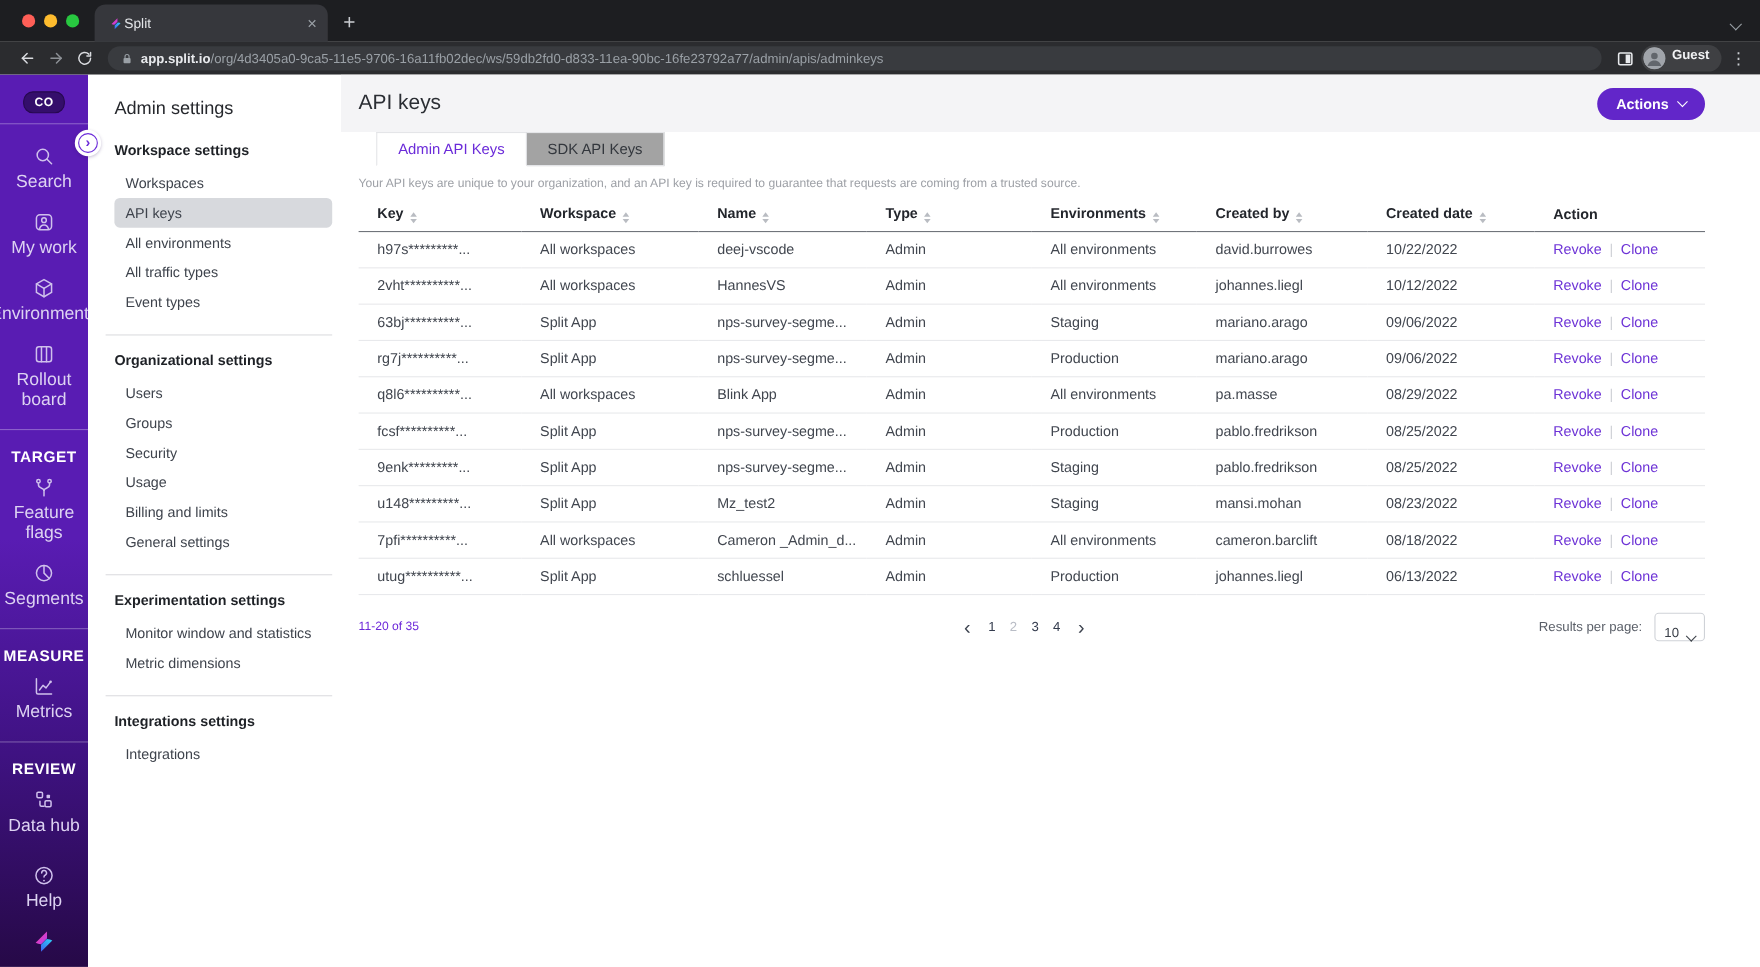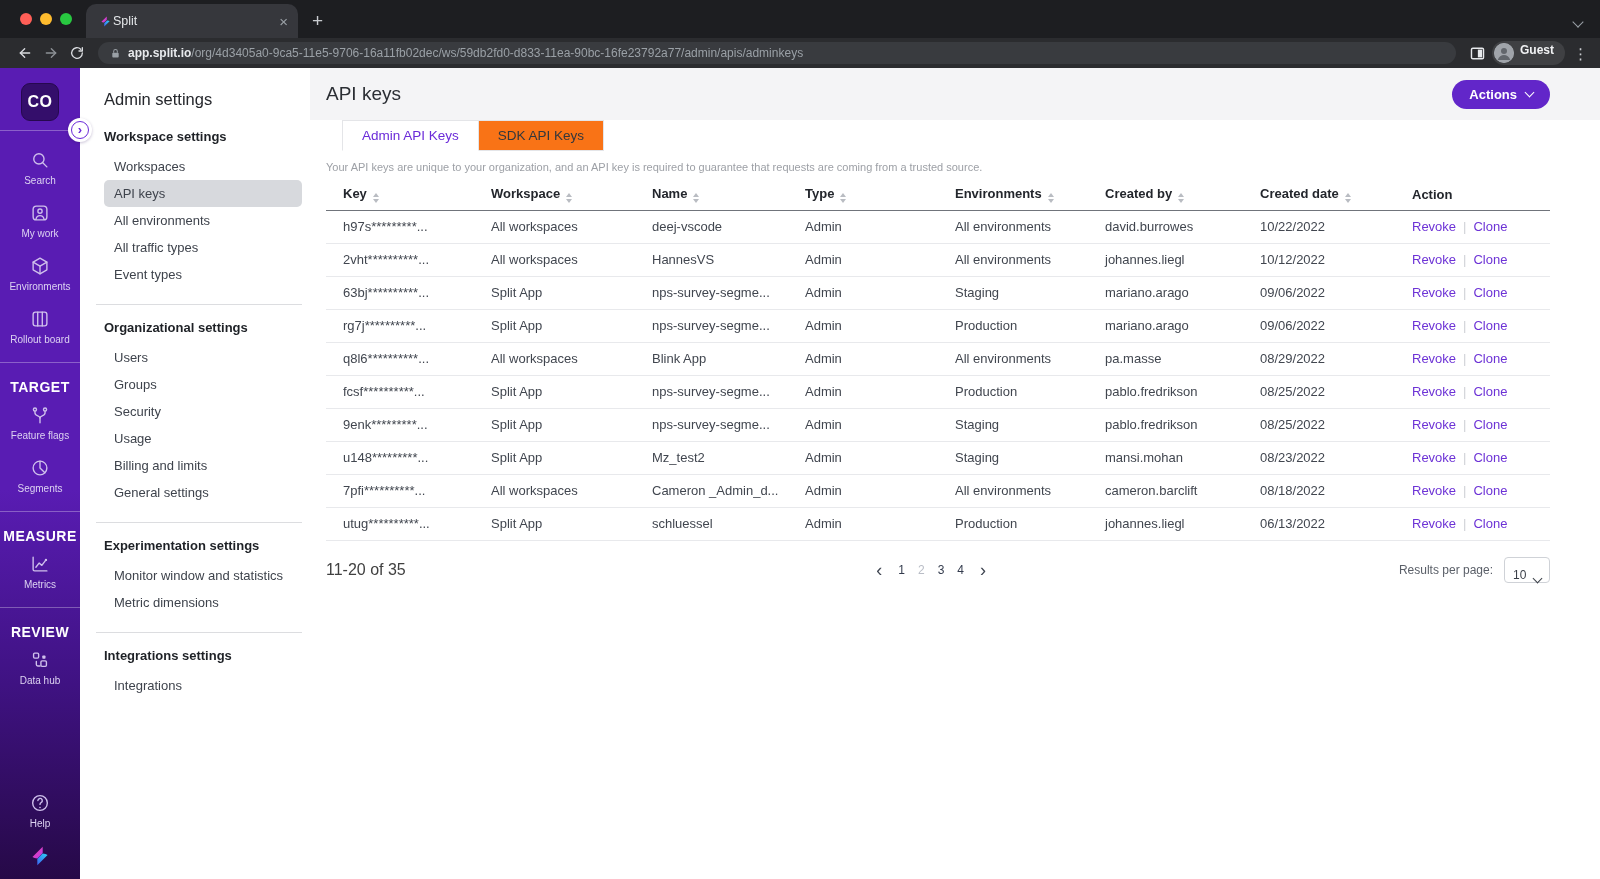--- a/index.html
+++ b/index.html
@@ -32,28 +32,28 @@
   .avatar{width:20px;height:20px;border-radius:50%;overflow:hidden;background:#a0a4aa}
   .avatar svg{width:20px;height:20px;display:block}
   .guest-label{color:#f1f2f4;font-size:12px;font-weight:700}
   .dots{color:#c8cbcf;font-size:15px;letter-spacing:0;margin-left:8px;cursor:pointer;line-height:1}
 
   
   .app{display:flex;height:811px;position:relative;background:#fff}
 
   
   .sidebar{width:80px;flex:0 0 80px;background:linear-gradient(180deg,var(--sb-top) 0%,#591cb3 52%,#3f1282 76%,var(--sb-bottom) 100%);display:flex;flex-direction:column;color:#ddd3f2}
-  .sb-logo{width:38px;height:38px;margin:15px auto 9px;background:#340e6b;border:1px solid #26084f;border-radius:9px;display:flex;align-items:center;justify-content:center;color:#fff;font-size:16px;font-weight:700;letter-spacing:.4px;cursor:pointer}
+  .sb-logo{width:38px;height:20px;margin:15px auto 9px;background:#340e6b;border:1px solid #26084f;border-radius:9px;display:flex;align-items:center;justify-content:center;color:#fff;font-size:11px;font-weight:700;letter-spacing:.4px;cursor:pointer}
   .sb-divider{height:1px;background:rgba(255,255,255,.3)}
   .sb-divider.grp{margin:9px 0}
   #sb-groups{display:flex;flex-direction:column;padding-top:10px}
   .sb-item{display:flex;flex-direction:column;align-items:center;gap:4px;padding:8px 0;cursor:pointer}
   .sb-icon{color:#cfc0ec}
   .oi{width:22px;height:22px;fill:none;stroke:currentColor;stroke-width:1.5;stroke-linecap:round;stroke-linejoin:round;display:block}
-  .sb-label{font-size:10px;color:#ddd3f2;text-align:center}
+  .sb-label{font-size:16px;color:#ddd3f2;text-align:center}
   .sb-header{color:#fff;font-weight:700;font-size:14px;letter-spacing:.5px;text-align:center;margin:7px 0 1px}
   .sb-bottom{margin-top:auto;display:flex;flex-direction:column;align-items:center;padding-bottom:10px}
   .sb-bottom .sb-item{padding:6px 0}
   .split-logo{margin-top:8px}
   .split-logo svg{width:26px;height:26px;display:block}
 
   
   .expand-btn{position:absolute;left:68px;top:50px;width:24px;height:24px;border-radius:50%;background:#fff;border:none;z-index:6;cursor:pointer;display:flex;align-items:center;justify-content:center;box-shadow:0 1px 3px rgba(40,10,90,.25)}
   .exp-ring{width:18px;height:18px;border-radius:50%;border:1.6px solid var(--accent);display:flex;align-items:center;justify-content:center}
   .exp-ic{color:var(--accent);font-size:13px;font-weight:700;line-height:1;margin-top:-1.5px}
@@ -68,35 +68,35 @@
 
   
   .main{flex:1;background:#fff;display:flex;flex-direction:column;min-width:0}
   .page-header{height:52px;background:#f4f4f6;display:flex;align-items:center;padding:0 50px 0 16px;flex:0 0 52px}
   .page-title{font-size:19px;color:#2b2e34;font-weight:400}
   .actions-btn{margin-left:auto;background:var(--btn);color:#fff;height:29px;border:none;border-radius:15px;padding:0 17px;display:flex;align-items:center;gap:9px;font-size:13px;font-weight:700;font-family:inherit;cursor:pointer}
   .chev{width:7px;height:7px;border-right:1.8px solid #fff;border-bottom:1.8px solid #fff;transform:rotate(45deg);margin-top:-4px}
   .chev-dark{border-color:#3c4148;border-width:1.5px}
   .content{padding:0 50px 0 16px}
   .tabs{display:flex;margin-left:16px}
-  .tab-item{height:31px;display:flex;align-items:center;padding:0 19px;font-size:13.5px;border:1px solid #e4e5e8;background:#f97316;color:#33373d;cursor:pointer}
+  .tab-item{height:31px;display:flex;align-items:center;padding:0 19px;font-size:13.5px;border:1px solid #e4e5e8;background:#a3a3a3;color:#33373d;cursor:pointer}
   .tab-item + .tab-item{border-left:none}
   .tab-item.active{background:#fff;color:var(--accent);border-bottom-color:#fff}
   .desc{font-size:11px;color:#9da0a6;margin-top:10px}
   table{border-collapse:collapse;table-layout:fixed;width:1224px;margin-top:6px}
   th{text-align:left;font-size:13px;font-weight:700;color:#23262c;height:31px;border-bottom:1px solid #70747b;padding:0 8px 0 17px;white-space:nowrap;cursor:pointer}
   td{font-size:13px;color:#41464f;height:33px;border-bottom:1px solid #e8e9ec;padding:0 8px 0 17px;white-space:nowrap;overflow:hidden}
   .sort{display:inline-flex;flex-direction:column;gap:2px;margin-left:6px;vertical-align:1px}
   .sort i{width:0;height:0;border-left:3.5px solid transparent;border-right:3.5px solid transparent;display:block}
   .sort .up{border-bottom:4px solid #b9bcc2}
   .sort .dn{border-top:4px solid #b9bcc2}
   .link{color:var(--link);cursor:pointer}
   .sep{color:#cfd1d6;margin:0 7px}
   .pagination{display:flex;align-items:center;margin-top:14px;position:relative;height:30px;width:1224px}
-  .range{font-size:16px;color:#404040}
+  .range{font-size:11px;color:#6d28d9}
   .pager{position:absolute;left:50%;transform:translateX(-56%);display:flex;align-items:center;gap:14px}
   .pg-chevron{font-size:18px;color:#3e4450;cursor:pointer;line-height:1;padding:0 2px}
   #pages{display:inline-flex;gap:13px}
   .pg-num{font-size:12px;color:#333b4d;cursor:pointer}
   .pg-num.current{color:#b9bdc6}
   .rpp{margin-left:auto;display:flex;align-items:center;gap:11px;font-size:12px;color:#5a5f68}
   .rpp-select{width:46px;height:26px;border:1px solid #cfd2d7;border-radius:4px;background:#fff;display:flex;align-items:flex-end;justify-content:space-between;padding:0 8px;color:#3a3f48;cursor:pointer}
 </style>
 </head>
 <body>

